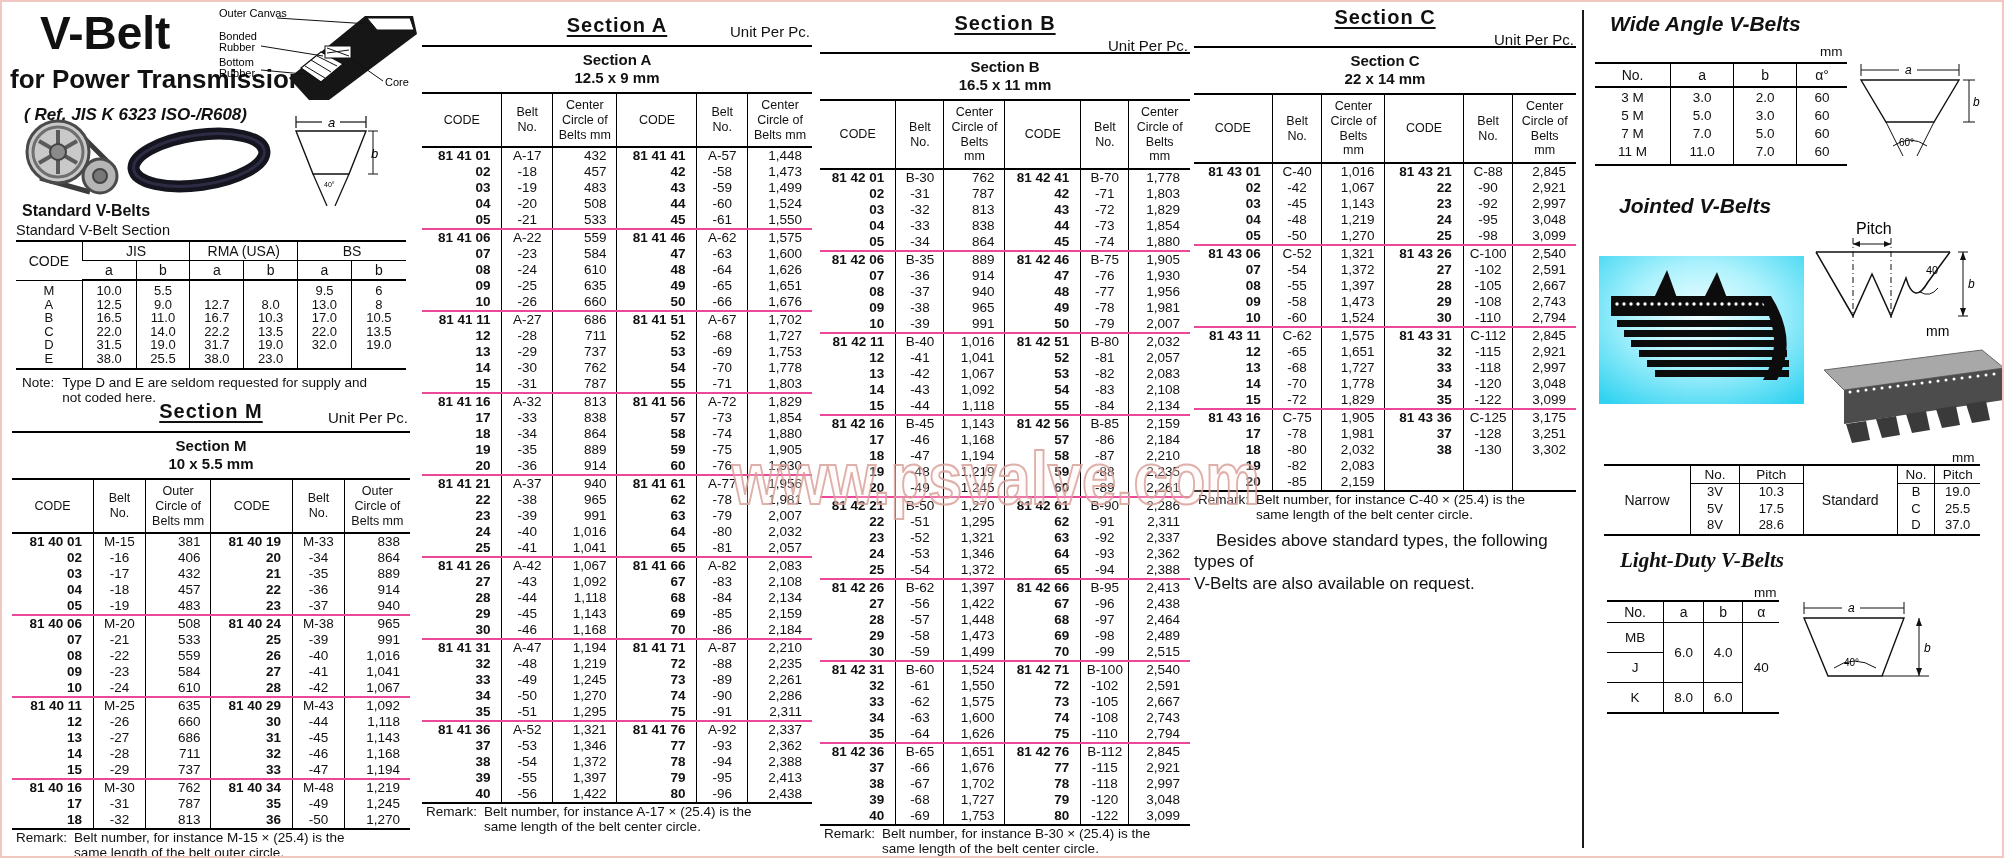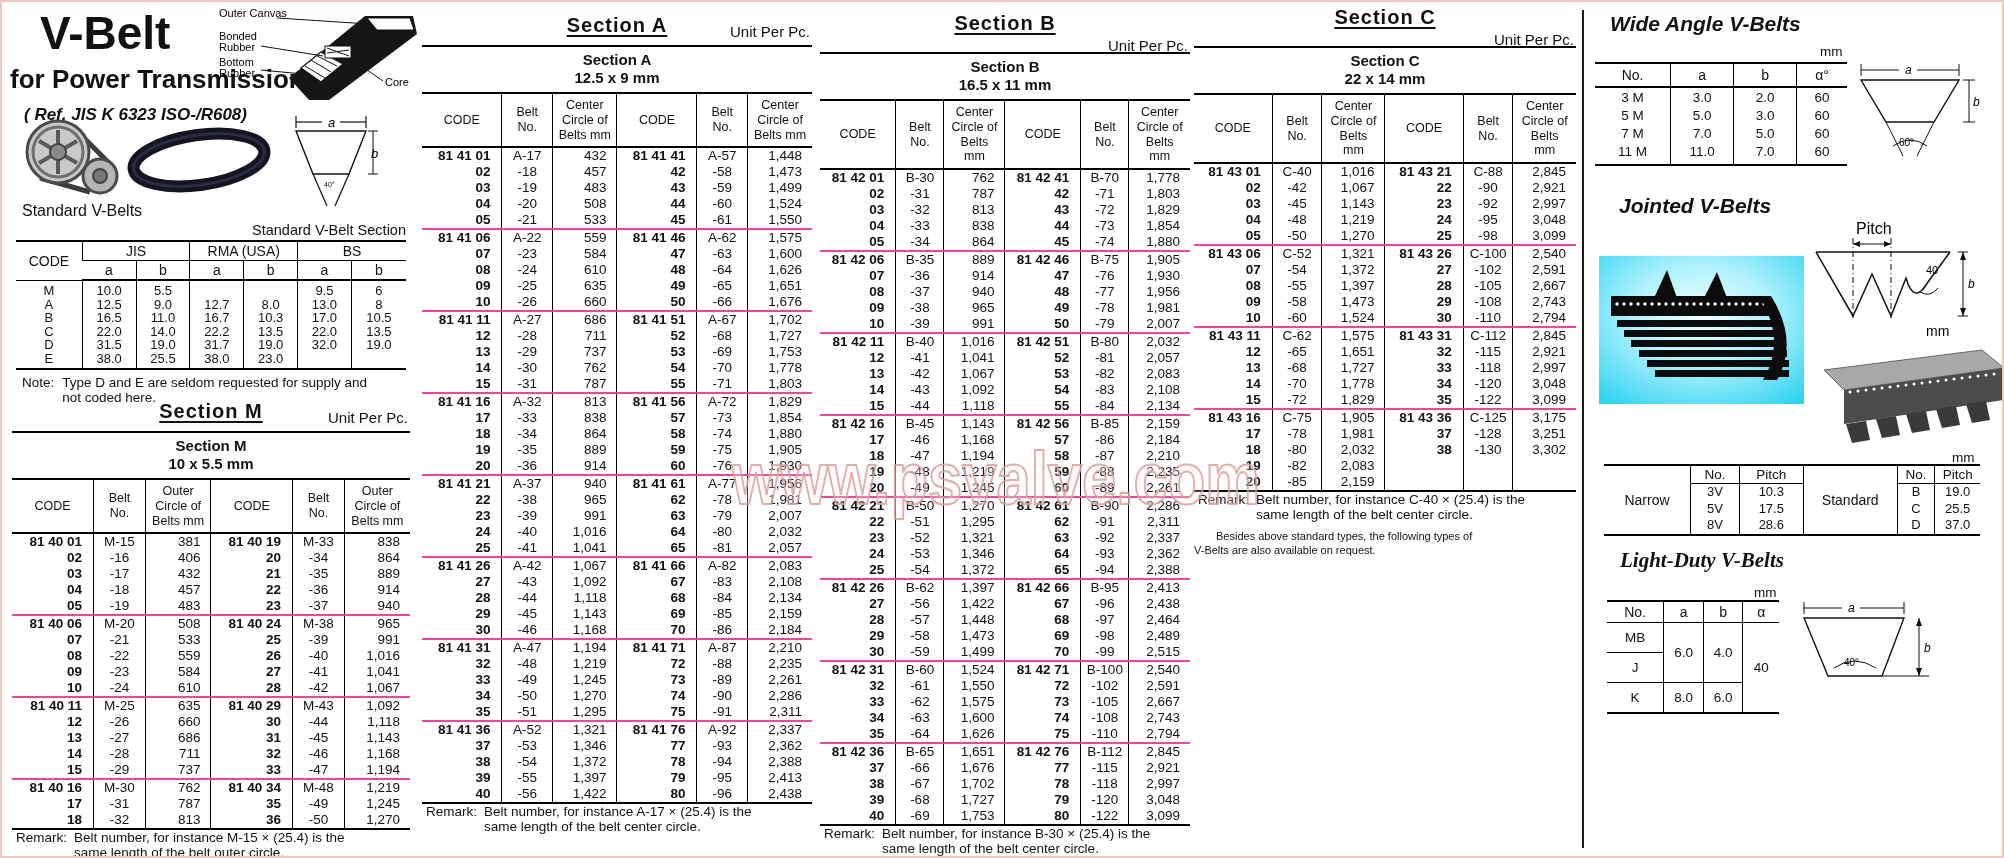--- a/index.html
+++ b/index.html
@@ -3,23 +3,23 @@
 <meta charset="utf-8">
 <style>
   html,body{margin:0;padding:0;background:#fff;}
   body{font-family:"Liberation Sans","DejaVu Sans",sans-serif;color:#111;}
   #page{position:relative;width:2004px;height:858px;background:#fff;overflow:hidden;border:2px solid #f1c7c2;box-sizing:border-box;}
   .abs{position:absolute;}
   
   .vb-title{font-size:46px;font-weight:bold;line-height:1.0;}
   .vb-sub{font-size:26px;font-weight:bold;margin-top:4px;white-space:nowrap;}
   .vb-ref{font-size:17px;font-weight:bold;font-style:italic;margin:10px 0 0 14px;white-space:nowrap;}
-  .lbl-std{font-weight:normal;font-size:16px;}
+  .lbl-std{font-weight:bold;font-size:16px;}
   
-  .std-title{text-align:right;font-size:14.5px;margin-bottom:2px;}
+  .std-title{text-align:left;font-size:14.5px;margin-bottom:2px;}
   .std-table{width:100%;border-collapse:collapse;border-top:2px solid #000;border-bottom:2px solid #000;table-layout:fixed;}
   .std-table th{font-weight:400;font-size:14px;padding:1px 0;}
   .std-table thead tr:first-child th{border-bottom:1px solid #000;}
   .std-table th.codeh{border-bottom:2px solid #000;font-size:14px;}
   .std-table thead tr:nth-child(2) th{border-bottom:2px solid #000;}
   .std-table th:nth-child(n+2),.std-table td:nth-child(n+2){border-left:1px solid #000;}
   .std-table tbody td{text-align:center;font-size:13px;line-height:13.5px;padding:0;}
   .std-table tbody tr:first-child td{padding-top:3px;}
   .std-table tbody tr:last-child td{padding-bottom:3px;}
   .note{display:flex;gap:8px;font-size:13.5px;margin-top:5px;padding-left:6px;}
@@ -34,21 +34,21 @@
   .sec-table th{border-top:2px solid #000;border-bottom:2px solid #000;font-weight:400;font-size:12.5px;line-height:1.18;white-space:pre-line;vertical-align:middle;padding:4px 0;}
   .sec-table th:nth-child(n+2),.sec-table td:nth-child(n+2){border-left:1.5px solid #000;}
   .sec-table tbody.grp{border-top:2px solid #ec4899;}
   .sec-table td{font-size:13.5px;line-height:16px;padding:0;}
   .sec-table td.code{text-align:right;padding-right:11px;font-weight:bold;}
   .sec-table td.belt{text-align:center;}
   .sec-table td.len{text-align:right;padding-right:10px;}
   .c-code{width:20.5%;}.c-belt{width:13%;}.c-len{width:16.5%;}
   .remark{display:flex;gap:7px;font-size:13.5px;padding-left:4px;}
   .rtext{white-space:pre-line;}
-  .besides{font-size:11px;margin-top:8px;white-space:pre-line;text-indent:22px;line-height:1.25;}
+  .besides{font-size:17px;margin-top:8px;white-space:pre-line;text-indent:22px;line-height:1.25;}
   
   .rp-head{font-style:italic;font-weight:bold;font-size:21px;white-space:nowrap;}
   .mm-lbl{font-size:13.5px;}
   .wa-table{border-collapse:collapse;width:100%;border-top:2px solid #000;border-bottom:2px solid #000;table-layout:fixed;}
   .wa-table th{font-weight:400;font-size:14px;border-bottom:2px solid #000;padding:3px 0;}
   .wa-table th:nth-child(n+2),.wa-table td:nth-child(n+2){border-left:1px solid #000;}
   .wa-table td{text-align:center;font-size:13.5px;line-height:16px;}
   .wa-table tbody tr:first-child td{padding-top:2px;}
   .wa-table tbody tr:last-child td{padding-bottom:4px;}
   .pt-table{border-collapse:collapse;width:100%;border-top:2px solid #000;border-bottom:2px solid #000;table-layout:fixed;}

